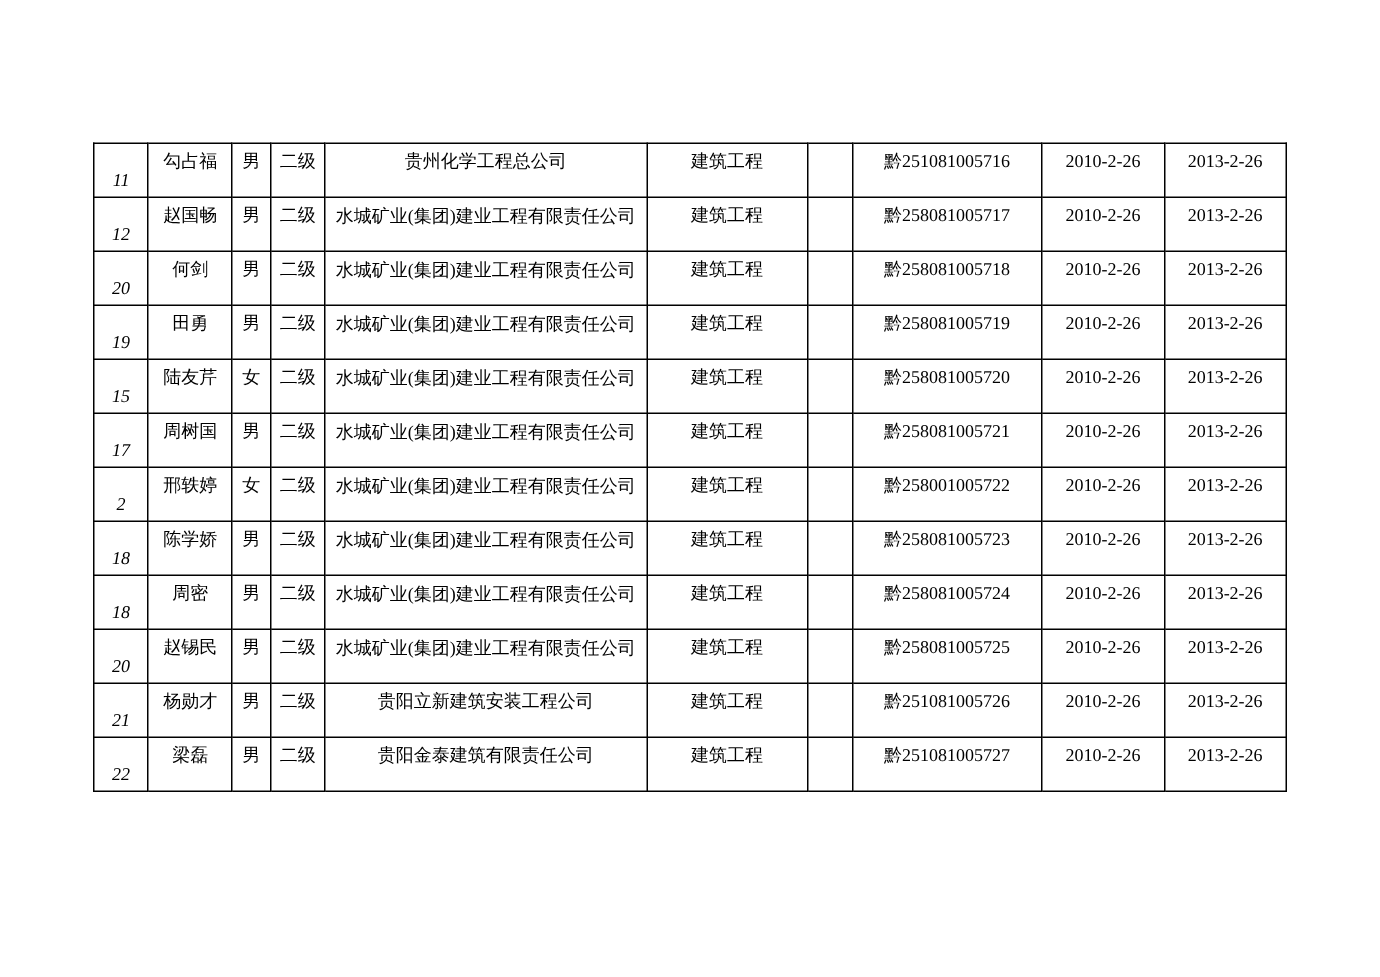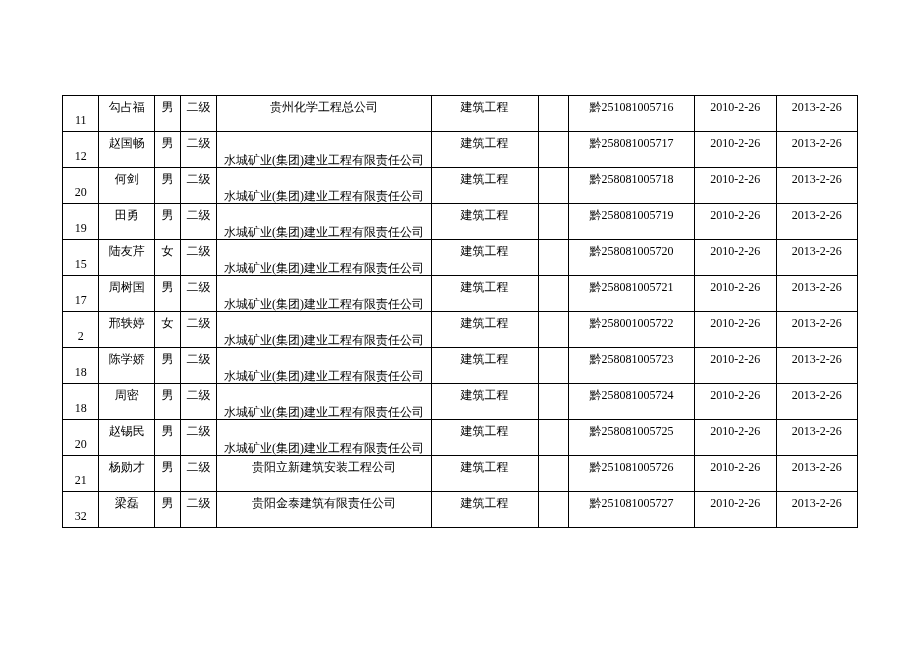--- a/index.html
+++ b/index.html
@@ -25,35 +25,36 @@
       border: 1px solid #000;
       height: 36px;
       text-align: center;
       vertical-align: middle;
       padding: 0 2px;
       line-height: 1.2;
     }
     td.idx-cell {
       vertical-align: bottom;
       padding-bottom: 4px;
+      font-style: italic;
     }
     td.name-cell,
     td.gender-cell,
     td.level-cell,
     td.field-cell,
     td.company-cell-top,
     td.cert-cell,
     td.d1-cell,
     td.d2-cell {
       vertical-align: top;
       padding-top: 4px;
     }
     td.company-cell-bottom {
       vertical-align: bottom;
-      padding-bottom: 0;
+      padding-bottom: 16px;
     }
     .col-idx { width: 34px; }
     .col-name { width: 52px; }
     .col-gender { width: 24px; }
     .col-level { width: 34px; }
     .col-company { width: 200px; }
     .col-field { width: 100px; }
     .col-blank { width: 28px; }
     .col-cert { width: 118px; }
     .col-d1 { width: 76px; }
@@ -202,21 +203,21 @@
         <td class="gender-cell">男</td>
         <td class="level-cell">二级</td>
         <td class="company-cell-top">贵阳立新建筑安装工程公司</td>
         <td class="field-cell">建筑工程</td>
         <td class="blank-cell"></td>
         <td class="cert-cell">黔251081005726</td>
         <td class="d1-cell">2010-2-26</td>
         <td class="d2-cell">2013-2-26</td>
       </tr>
       <tr>
-        <td class="idx-cell">32</td>
+        <td class="idx-cell">22</td>
         <td class="name-cell">梁磊</td>
         <td class="gender-cell">男</td>
         <td class="level-cell">二级</td>
         <td class="company-cell-top">贵阳金泰建筑有限责任公司</td>
         <td class="field-cell">建筑工程</td>
         <td class="blank-cell"></td>
         <td class="cert-cell">黔251081005727</td>
         <td class="d1-cell">2010-2-26</td>
         <td class="d2-cell">2013-2-26</td>
       </tr>

